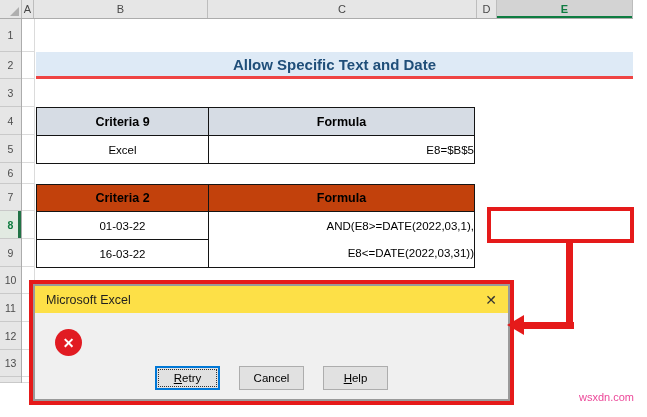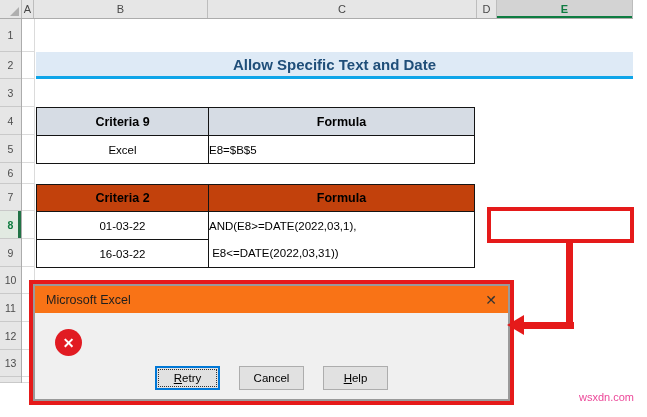--- a/index.html
+++ b/index.html
@@ -38,38 +38,38 @@
   .rh.sel {
     background:#E2EAE2; color:#107C41; font-weight:bold;
     box-shadow: inset -3px 0 0 #217346;
   }
   #col-a-strip { position:absolute; left:22px; top:19px; width:13px; }
   .ast { border-bottom:1px solid #DBDBDB; border-right:1px solid #DBDBDB; }
 
   
   #title-banner {
     position:absolute; left:36px; top:52px; width:597px; height:27px;
-    background:#DEEAF6; border-bottom:3px solid #0ea5e9;
+    background:#DEEAF6; border-bottom:3px solid #ef4444;
     display:flex; align-items:center; justify-content:center;
     font-size:15px; font-weight:bold; color:#1F4E79;
   }
 
   
   table.xl { border-collapse:collapse; table-layout:fixed; }
   table.xl td, table.xl th {
     border:1.5px solid #141414; font-size:11.5px; color:#000;
     overflow:hidden; white-space:nowrap;
   }
   table.xl th { font-size:12.5px; font-weight:bold; text-align:center; }
   #table1 { position:absolute; left:36px; top:107px; }
   #table2 { position:absolute; left:36px; top:184px; }
   #table1 th { background:#D6DCE4; }
   #table2 th { background:#c2410c; }
   .c-center { text-align:center; }
-  .c-left { text-align:left; padding-left:0; }
+  .c-left { text-align:right; padding-left:0; }
   #formula-merged { vertical-align:middle; line-height:27px; white-space:pre; }
 
   
   #dv-table { position:absolute; left:492px; top:184px; }
   #dv-table th { background:#D6E4BC; }
   #dv-red-box {
     position:absolute; left:487px; top:207px; width:147px; height:36px;
     border:4px solid #E51A1A; z-index:5;
   }
 
@@ -86,21 +86,21 @@
   
   #dialog-annotation {
     position:absolute; left:29px; top:280px; width:485px; height:125px;
     border:4px solid #E51A1A; z-index:10;
   }
   #dialog {
     width:100%; height:100%; border:2px solid #9A9A9A; background:#F0F0F0;
     display:flex; flex-direction:column;
   }
   #dialog-titlebar {
-    height:27px; background:#f97316; display:flex; align-items:center;
+    height:27px; background:#fde047; display:flex; align-items:center;
     padding-left:11px; flex:none;
   }
   #dialog-title { font-size:12.5px; color:#1F1F1F; }
   #dialog-close {
     margin-left:auto; width:34px; height:100%; display:flex;
     align-items:center; justify-content:center; font-size:14px; color:#333;
     cursor:default;
   }
   #dialog-body { flex:1; display:flex; flex-direction:column; }
   #msg-row { flex:1; display:flex; align-items:center; padding:6px 10px 0 20px; }

